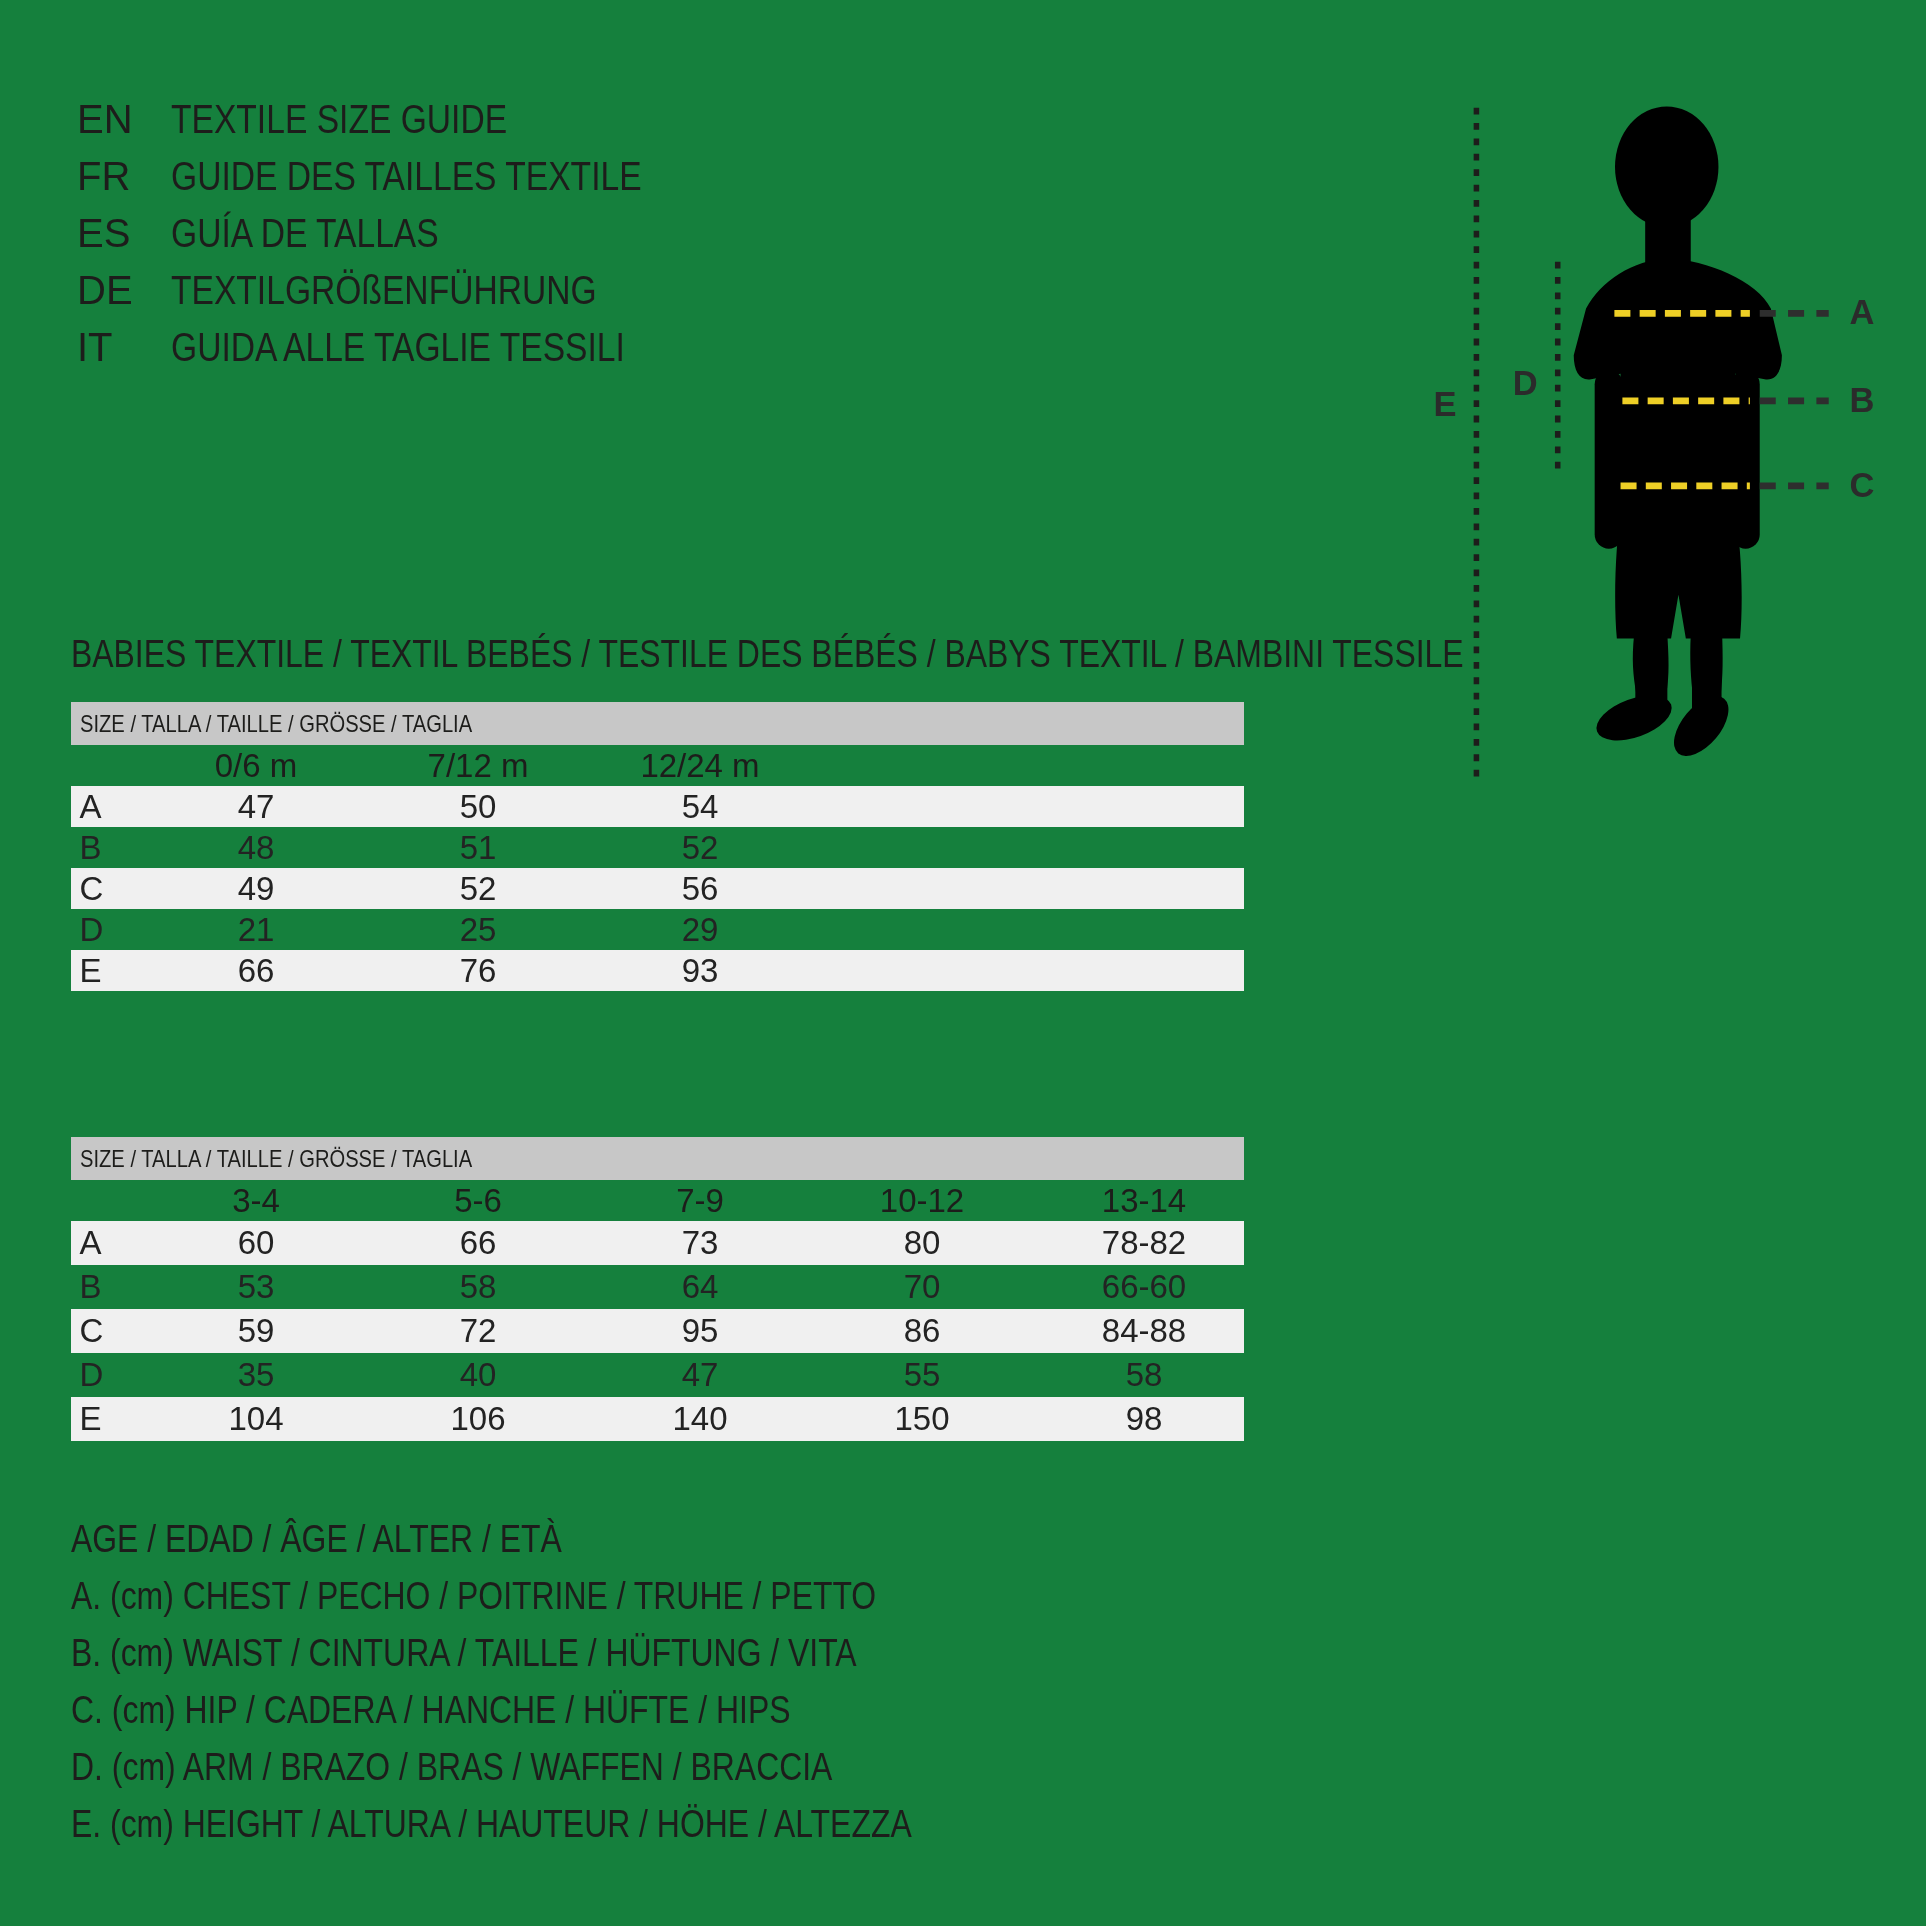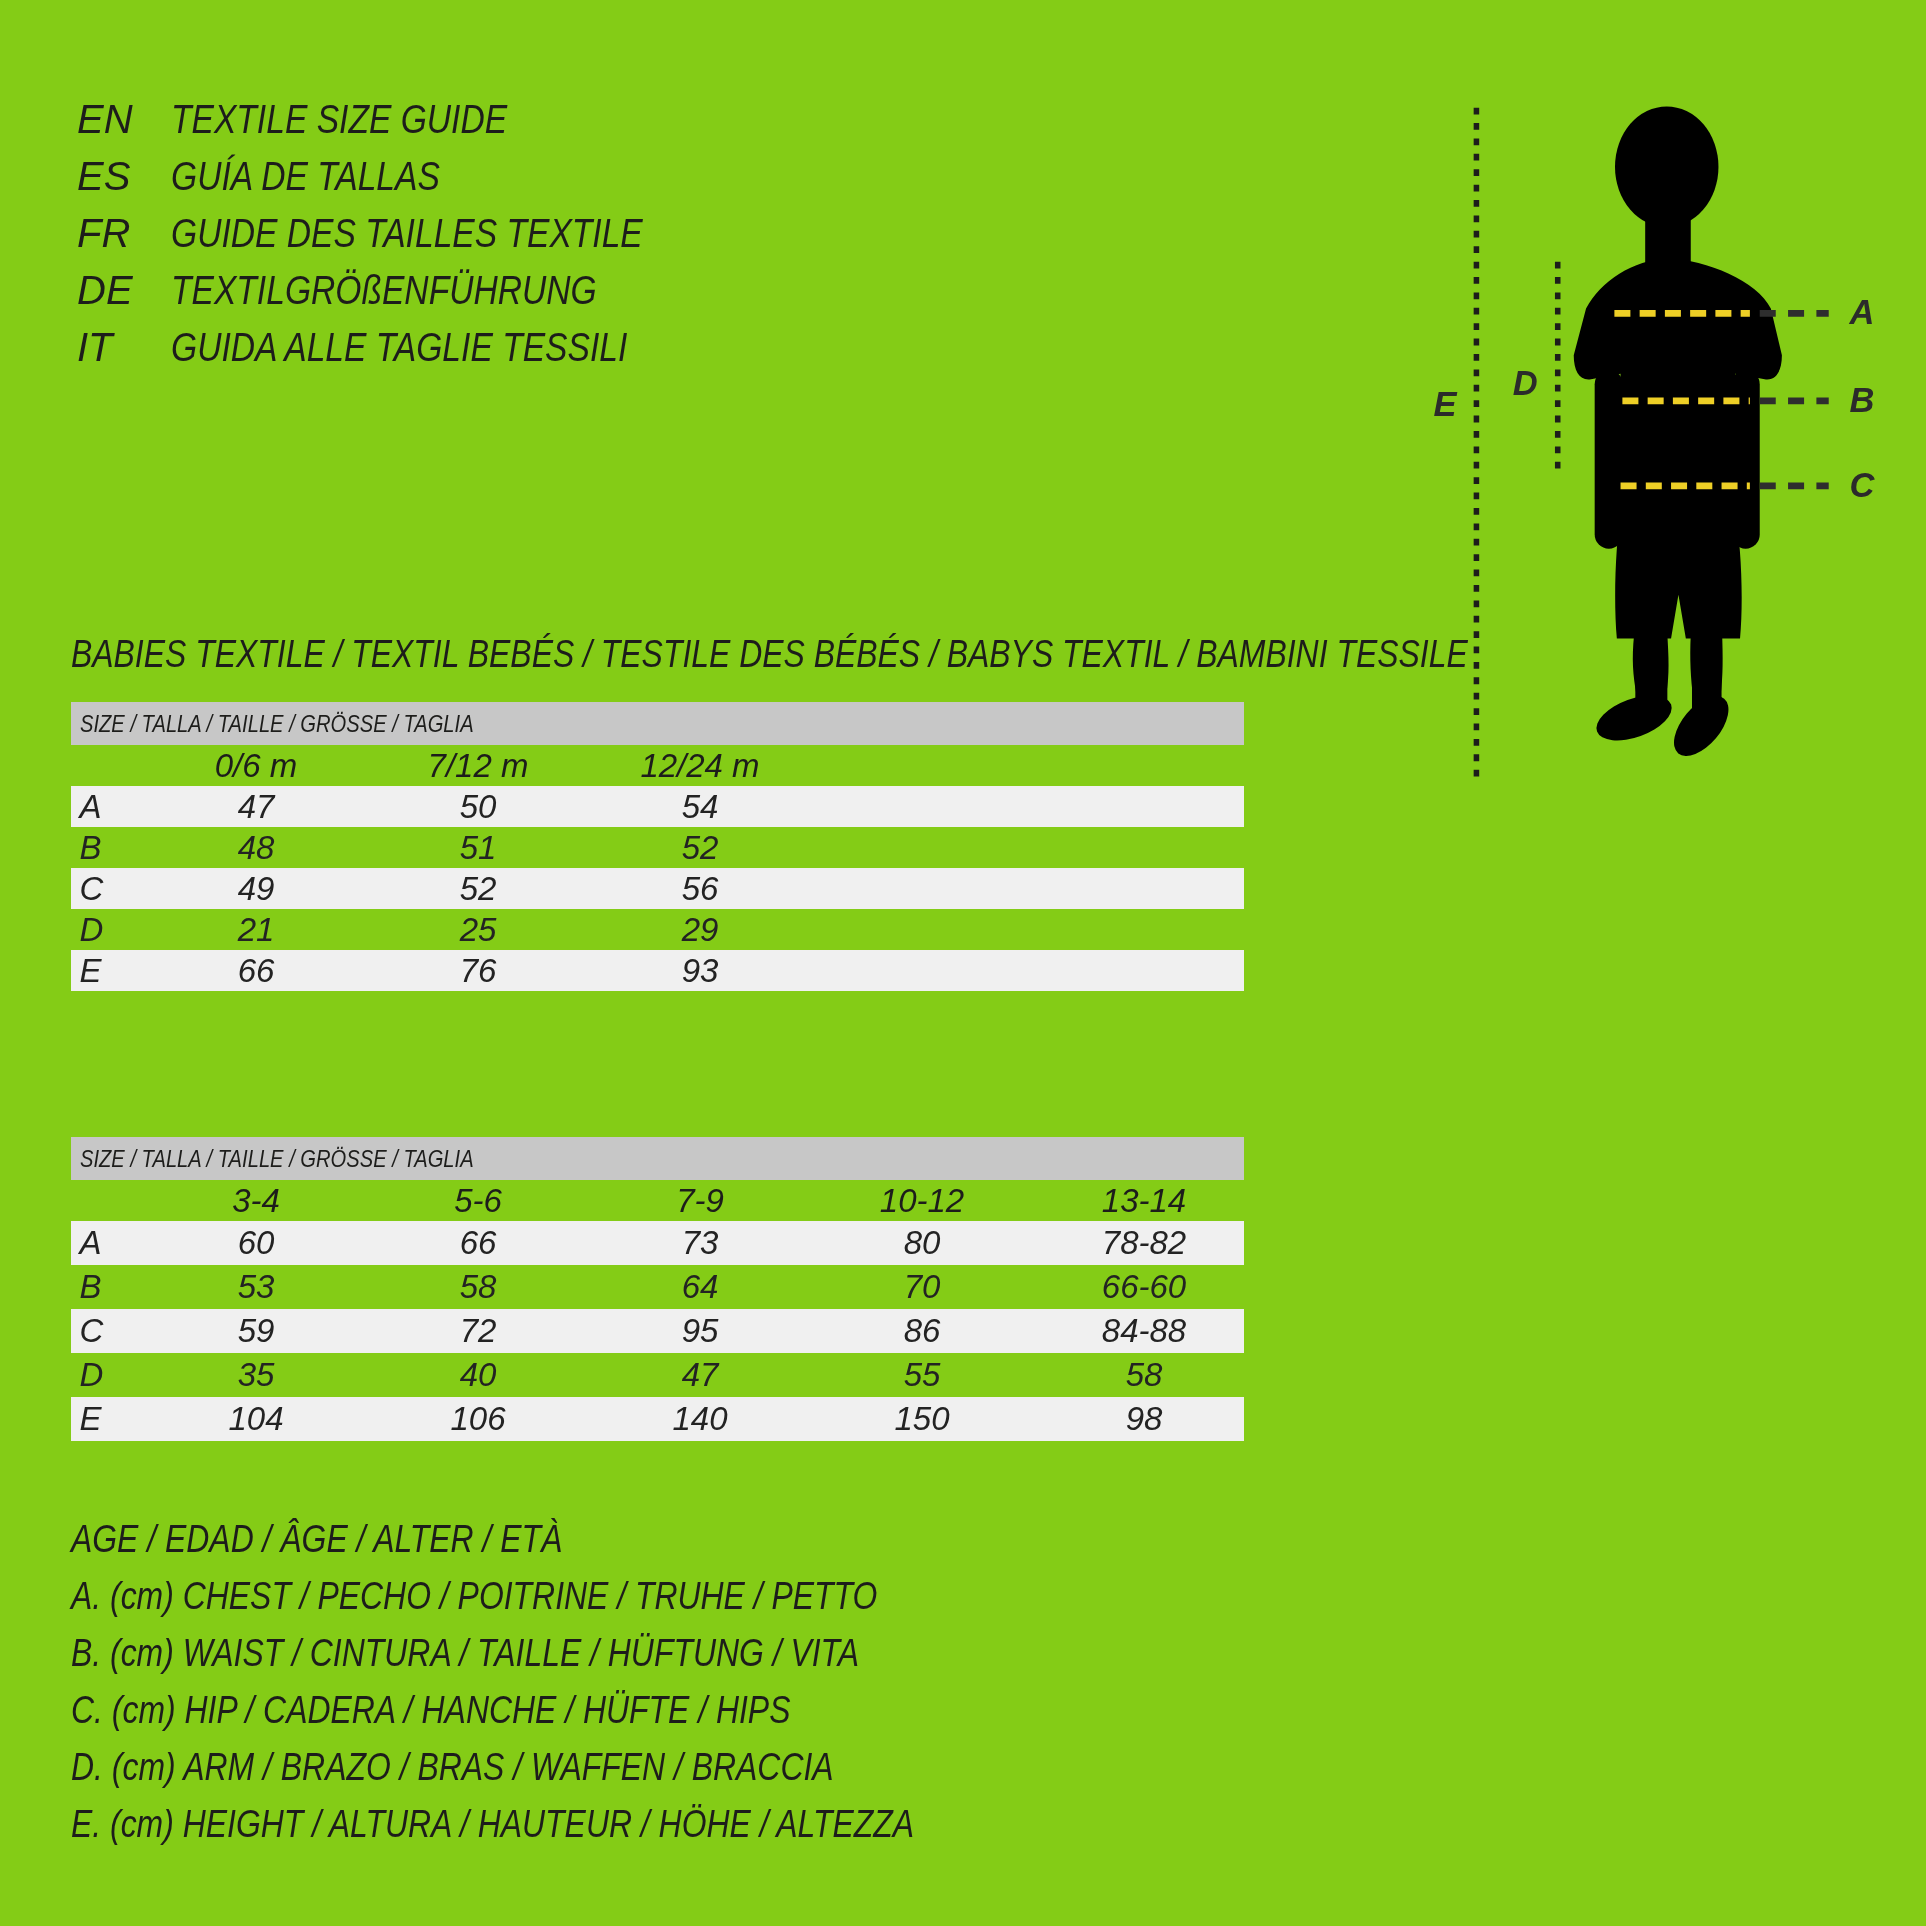--- a/index.html
+++ b/index.html
@@ -1,17 +1,17 @@
 <!DOCTYPE html>
 <html style="font-size:10px"><head>
 <meta charset="utf-8">
 <style>
   html,body{margin:0;padding:0;background:#ffffff;}
-  #canvas{position:relative;width:1926px;height:1926px;background:#84cc16;overflow:hidden;
-          font-family:"Liberation Sans", sans-serif;color:#1d1d1b;font-style:italic;}
+  #canvas{position:relative;width:1926px;height:1926px;background:#15803d;overflow:hidden;
+          font-family:"Liberation Sans", sans-serif;color:#1d1d1b;}
   .cond{display:inline-block;transform:scaleX(.84);transform-origin:0 50%;white-space:nowrap;}
 
   
   #languages{position:absolute;left:77px;top:91px;}
   .lang-row{display:flex;height:57px;align-items:center;font-size:40px;}
   .lang-code{width:94px;flex:0 0 94px;}
 
   
   .sec-title{position:absolute;left:71px;font-size:38px;}
 
@@ -40,26 +40,26 @@
 <body>
 
 <div id="canvas">
 
   <div id="languages">
     <div class="lang-row">
       <span class="lang-code">EN</span>
       <span class="cond">TEXTILE SIZE GUIDE</span>
     </div>
     <div class="lang-row">
+      <span class="lang-code">FR</span>
+      <span class="cond">GUIDE DES TAILLES TEXTILE</span>
+    </div>
+    <div class="lang-row">
       <span class="lang-code">ES</span>
       <span class="cond">GUÍA DE TALLAS</span>
-    </div>
-    <div class="lang-row">
-      <span class="lang-code">FR</span>
-      <span class="cond">GUIDE DES TAILLES TEXTILE</span>
     </div>
     <div class="lang-row">
       <span class="lang-code">DE</span>
       <span class="cond">TEXTILGRÖßENFÜHRUNG</span>
     </div>
     <div class="lang-row">
       <span class="lang-code">IT</span>
       <span class="cond">GUIDA ALLE TAGLIE TESSILI</span>
     </div>
   </div>

